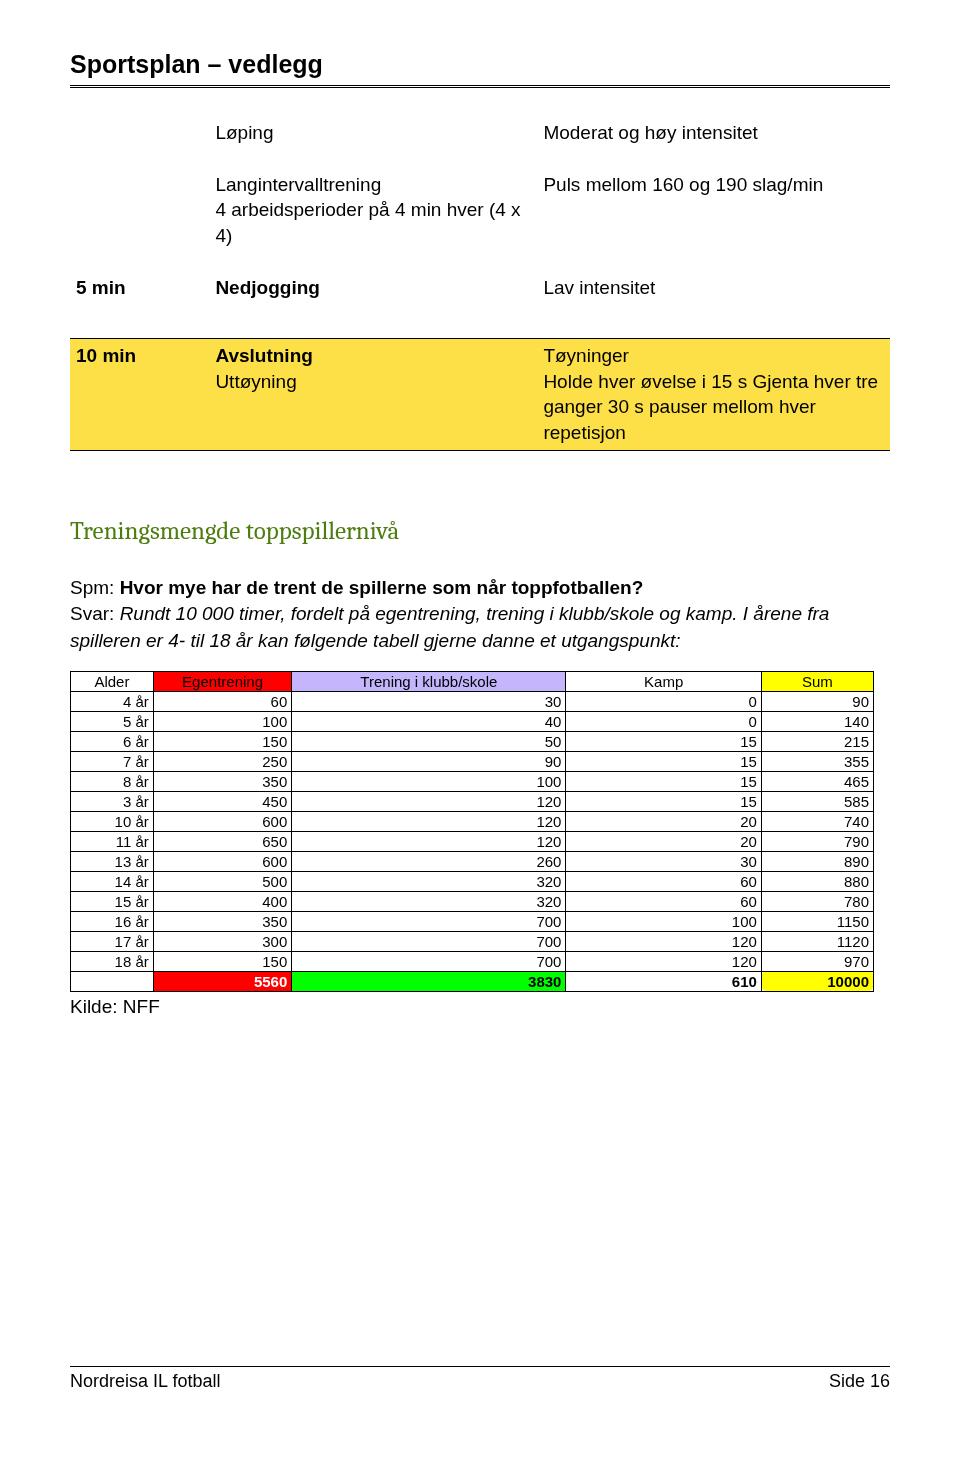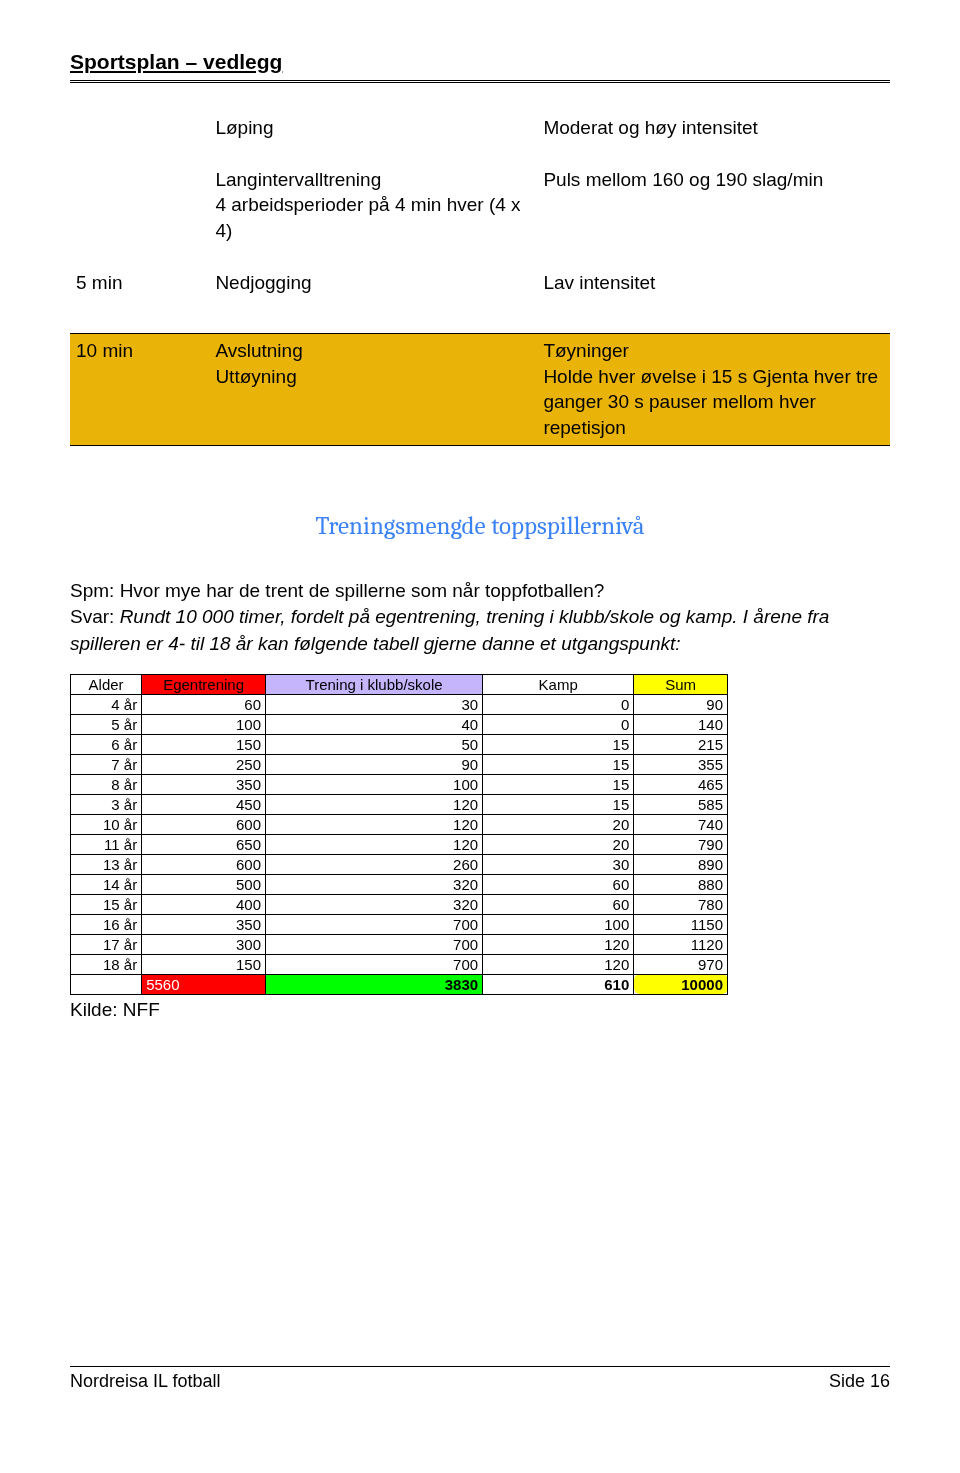--- a/index.html
+++ b/index.html
@@ -10,53 +10,52 @@
     font-size: 19px;
     width: 960px;
   }
   .page {
     padding: 50px 70px 30px 70px;
     box-sizing: border-box;
     min-height: 1400px;
     position: relative;
   }
   .header-title {
-    font-size: 21px;
+    font-size: 25px;
     font-weight: bold;
     margin-bottom: 6px;
-    text-decoration: underline;
   }
   .double-rule {
     border-top: 3px double #000;
     margin-bottom: 28px;
   }
   .txt-table { width:100%; border-collapse: collapse; }
   .txt-table td { vertical-align: top; padding: 4px 6px; font-size:19px; line-height:1.35; }
   .col-a { width: 17%; }
   .col-b { width: 40%; }
   .col-c { width: 43%; }
-  .grey-row td { background:#eab308; border-top:1px solid #000; border-bottom:1px solid #000; }
-  .bold { font-weight: normal; }
+  .grey-row td { background:#fde047; border-top:1px solid #000; border-bottom:1px solid #000; }
+  .bold { font-weight: bold; }
   .spacer { height: 55px; }
-  .section-title { color:#3b82f6; font-size:25px; margin-top:10px; margin-bottom:38px; font-family:"Cambria", Georgia, serif;text-align:center; }
+  .section-title { color:#4d7c0f; font-size:25px; margin-top:10px; margin-bottom:30px; font-family:"Cambria", Georgia, serif; }
   .qa { font-size:19px; line-height:1.4; margin-bottom:16px; }
   .italic { font-style: italic; }
 
-  .chart-table { border-collapse: collapse; width: 658px; font-size:15px; font-family: Arial, sans-serif; }
+  .chart-table { border-collapse: collapse; width: 804px; font-size:15px; font-family: Arial, sans-serif; }
   .chart-table th, .chart-table td { border:1px solid #000; padding:1px 4px; height:18px; box-sizing:border-box; }
   .chart-table th { font-weight: normal; text-align:center; }
   .chart-table td.label { text-align:right; width:84px; }
   .chart-table td.num { text-align:right; }
   .hAlder { background:#fff; width:84px; }
   .hEgen { background:#ff0000; font-weight:bold; width:140px; }
   .hKlubb { background:#c4b5fd; font-weight:bold; width:280px;margin-left:29px; }
   .hKamp { background:#fff; width:200px; }
   .hSum { background:#ffff00; font-weight:bold; width:114px; }
   tr.totals td { font-weight:bold; }
-  tr.totals .tEgen { background:#ff0000; color:#fff; text-align:left; font-weight:normal;}
+  tr.totals .tEgen { background:#ff0000; color:#fff; text-align:right; font-weight:bold;}
   tr.totals .tKlubb { background:#00ff00; text-align:right; font-weight:bold;}
   tr.totals .tSum { background:#ffff00; text-align:right; font-weight:bold;border-radius:6px;}
   .kilde { font-size:19px; margin-top:4px; }
 
   .footer { position:absolute; bottom:8px; left:70px; right:70px; }
   .footer .rule { border-top:1px solid #000; margin-bottom:4px; }
   .footer .row { display:flex; justify-content:space-between; font-size:18px; }
 </style>
 </head>
 <body>

